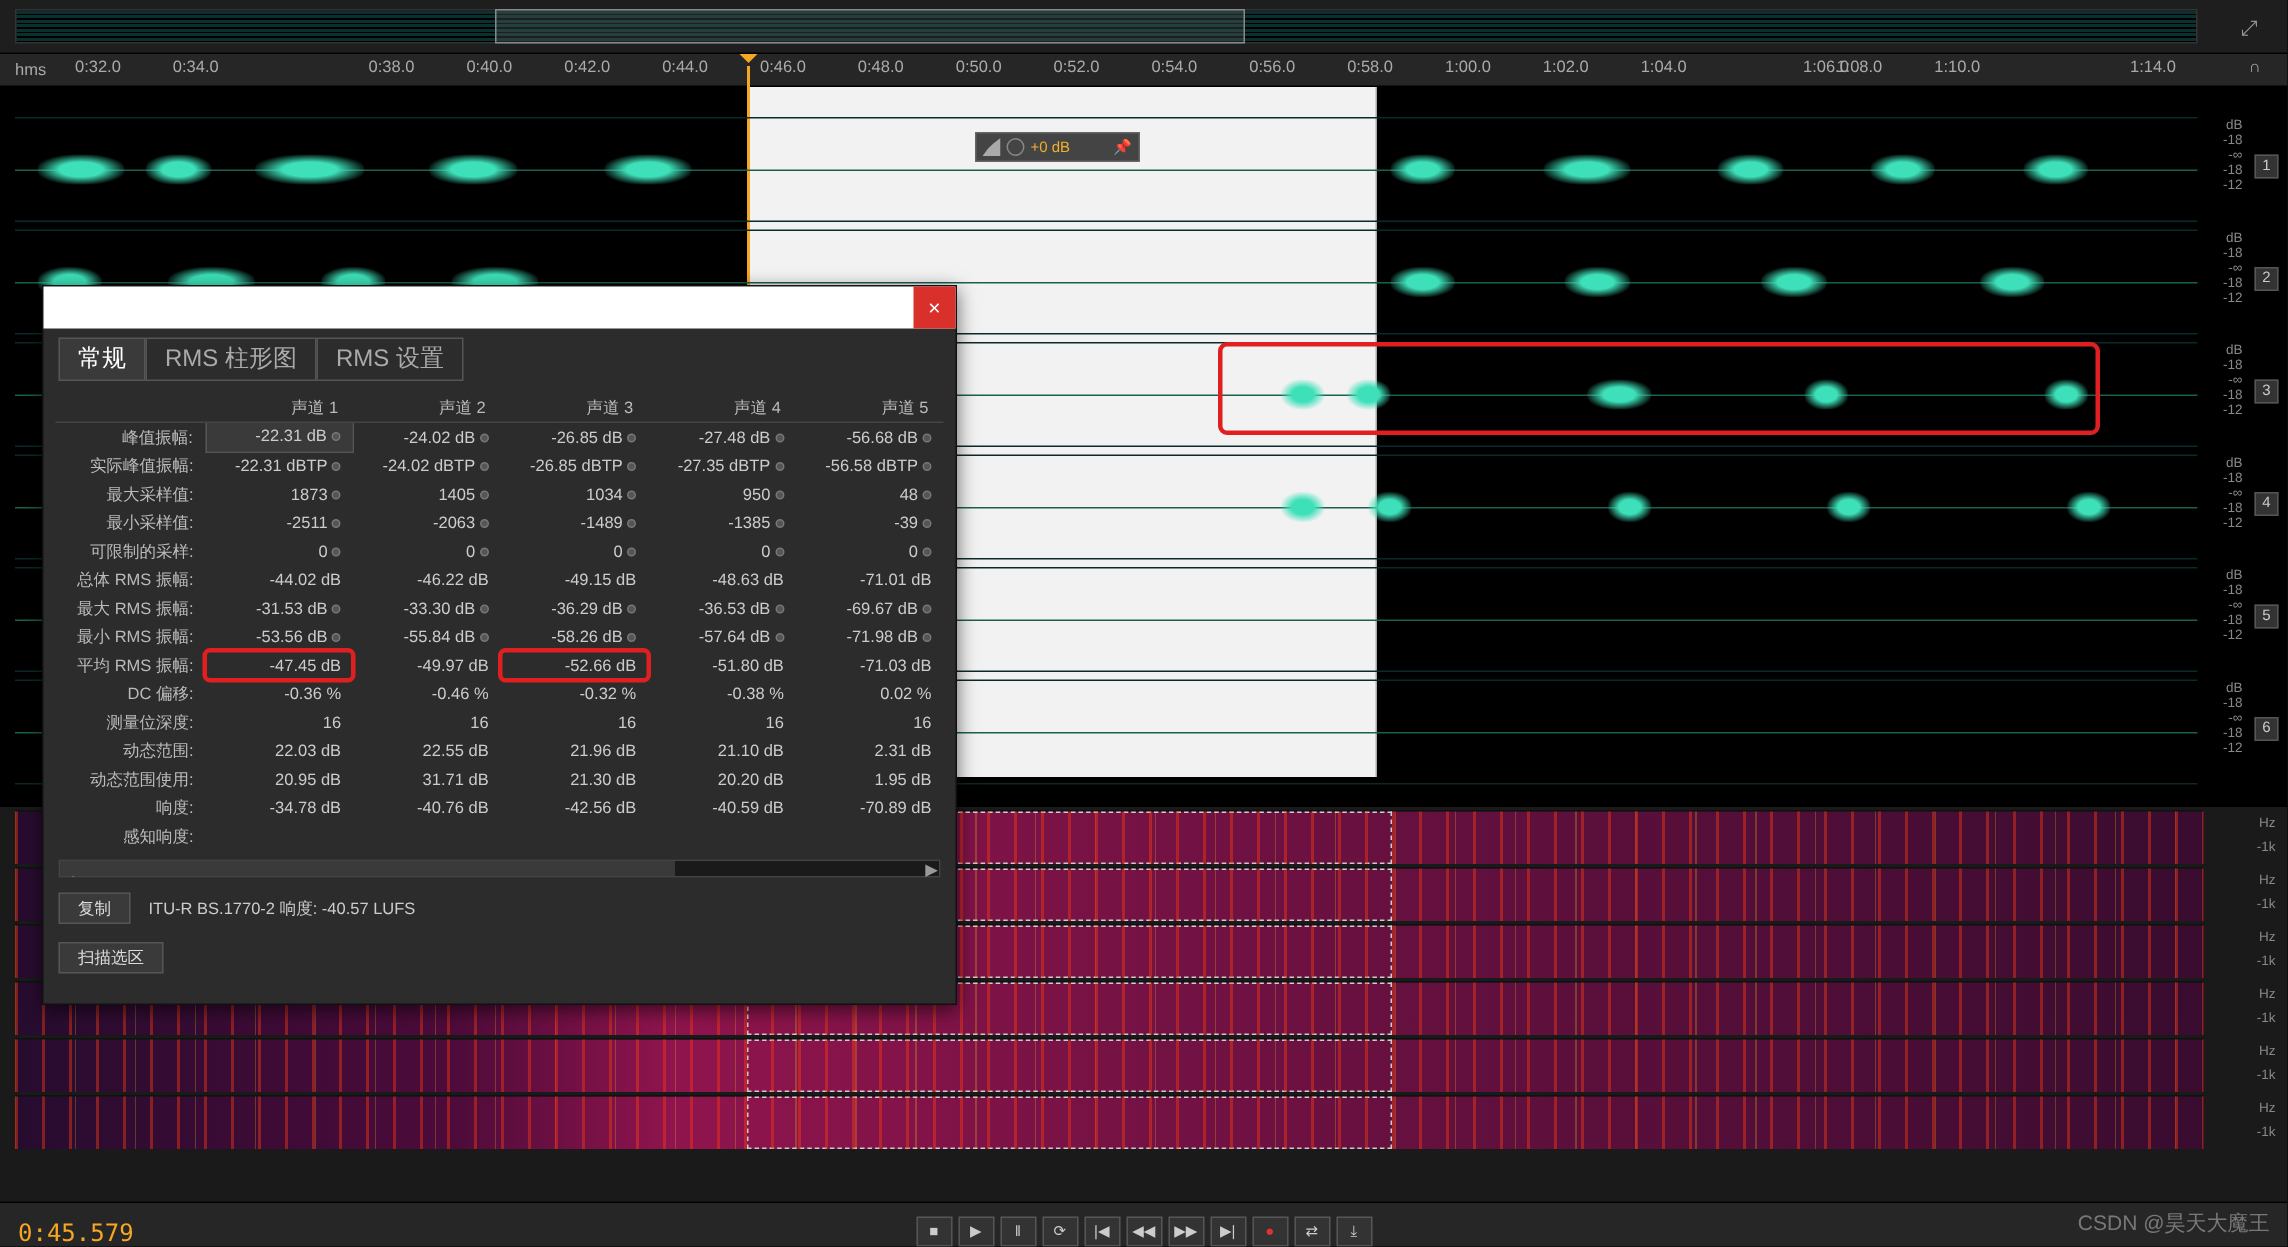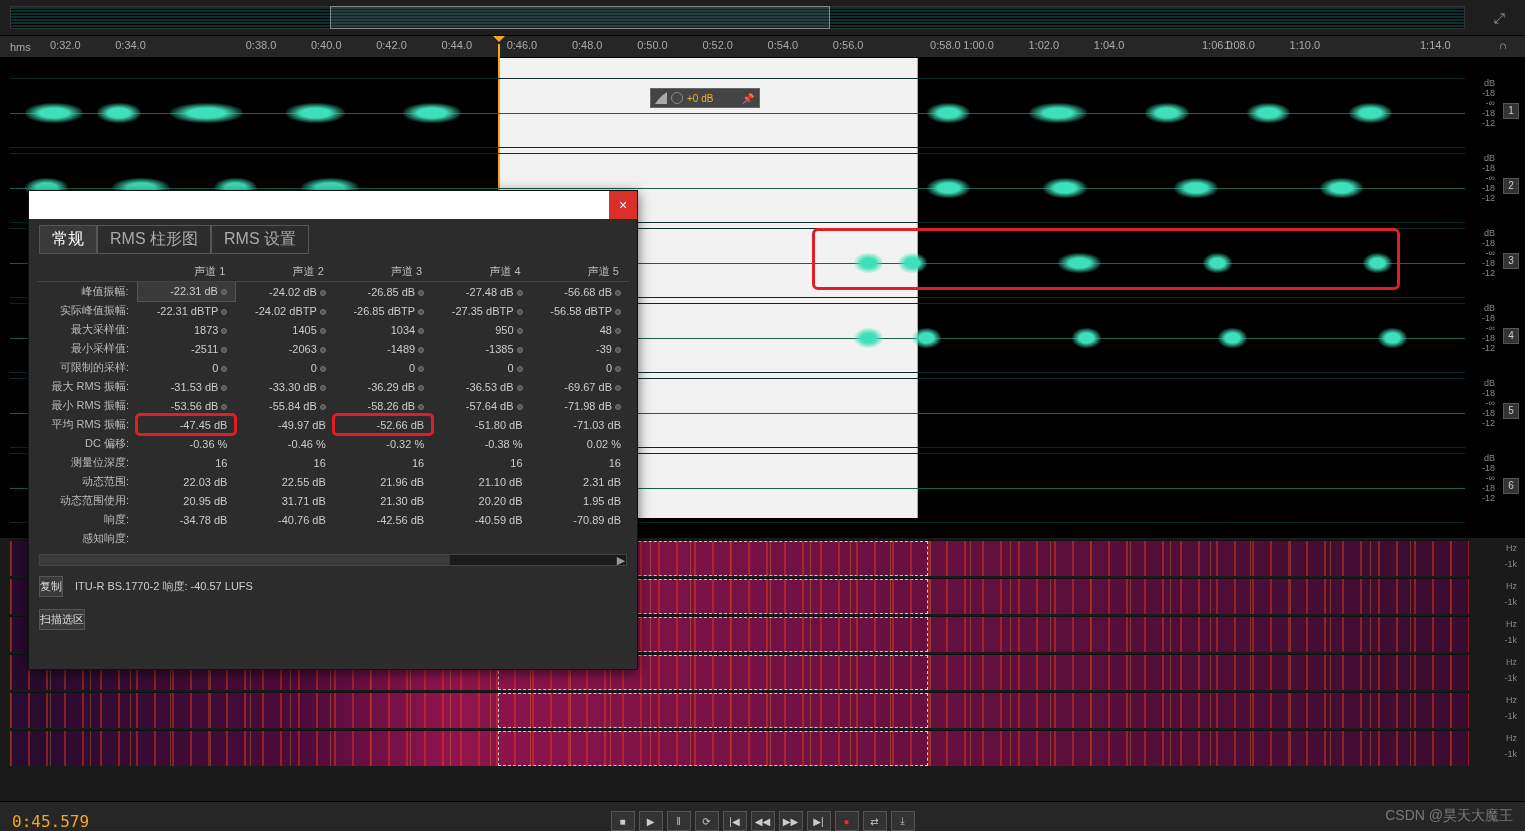--- a/index.html
+++ b/index.html
@@ -158,21 +158,21 @@
   }
   .dot { display:inline-block; width:6px; height:6px; background:#555; border-radius:50%; border:1px solid #777; vertical-align:middle; margin-left:3px;}
   .red-cell {
     outline: 3px solid #e02020; outline-offset:-1px; border-radius:3px;
   }
   .hscroll { height:12px; margin:4px 10px; background:#1a1a1a; border:1px solid #444; position:relative;}
   .hscroll-thumb{ position:absolute; left:0; width:70%; top:0; bottom:0; background:#3a3a3a;}
   .hscroll-arrow{ position:absolute; top:0; bottom:0; width:10px; display:flex;align-items:center;justify-content:center; color:#999;}
   .scan-row { padding:6px 10px; display:flex; gap:12px; align-items:center;}
   .btn {
-    background:#3a3a3a; border:1px solid #555; padding:2px 0; font-size:11px; color:#ddd;
+    background:#3a3a3a; border:1px solid #555; padding:2px 12px; font-size:11px; color:#ddd;
   }
   .lufs { font-size:11px; color:#ccc;}
 
   .bottom-bar {
     position: absolute; left:0; right:0; bottom: 0; height: 30px;
     background: #262626; border-top:1px solid #000;
     display:flex; align-items:flex-end;
   }
   .time { color:#f5a623; font-size: 16px; padding-left:12px; font-family: monospace;}
   .transport { margin-left:auto; margin-right:auto; display:flex; gap:4px; position:absolute; left:50%; transform:translateX(-50%);}
@@ -200,21 +200,21 @@
     <span class="tick" style="left: 245.714px;">0:38.0</span>
     <span class="tick" style="left: 310.952px;">0:40.0</span>
     <span class="tick" style="left: 376.19px;">0:42.0</span>
     <span class="tick" style="left: 441.429px;">0:44.0</span>
     <span class="tick" style="left: 506.667px;">0:46.0</span>
     <span class="tick" style="left: 571.905px;">0:48.0</span>
     <span class="tick" style="left: 637.143px;">0:50.0</span>
     <span class="tick" style="left: 702.381px;">0:52.0</span>
     <span class="tick" style="left: 767.619px;">0:54.0</span>
     <span class="tick" style="left: 832.857px;">0:56.0</span>
-    <span class="tick" style="left: 898.095px; margin-left: 32px;">0:58.0</span>
+    <span class="tick" style="left: 898.095px;">0:58.0</span>
     <span class="tick" style="left: 963.333px;">1:00.0</span>
     <span class="tick" style="left: 1028.57px;">1:02.0</span>
     <span class="tick" style="left: 1093.81px;">1:04.0</span>
     <span class="tick" style="left: 1202px;">1:06.0</span>
     <span class="tick" style="left: 1224.29px;">1:08.0</span>
     <span class="tick" style="left: 1289.52px;">1:10.0</span>
     <span class="tick" style="left: 1354.76px; margin-top: 40px;">1:12.0</span>
     <span class="tick" style="left: 1420px;">1:14.0</span>
   </div>
 
@@ -416,20 +416,28 @@
             <td>-1385<span class="dot"></span></td>
             <td>-39<span class="dot"></span></td>
           </tr>
           <tr>
             <td class="lbl">可限制的采样:</td>
             <td>0<span class="dot"></span></td>
             <td>0<span class="dot"></span></td>
             <td>0<span class="dot"></span></td>
             <td>0<span class="dot"></span></td>
             <td>0<span class="dot"></span></td>
+          </tr>
+          <tr>
+            <td class="lbl">总体 RMS 振幅:</td>
+            <td>-44.02 dB</td>
+            <td>-46.22 dB</td>
+            <td>-49.15 dB</td>
+            <td>-48.63 dB</td>
+            <td>-71.01 dB</td>
           </tr>
           <tr>
             <td class="lbl">最大 RMS 振幅:</td>
             <td>-31.53 dB<span class="dot"></span></td>
             <td>-33.30 dB<span class="dot"></span></td>
             <td>-36.29 dB<span class="dot"></span></td>
             <td>-36.53 dB<span class="dot"></span></td>
             <td>-69.67 dB<span class="dot"></span></td>
           </tr>
           <tr>

